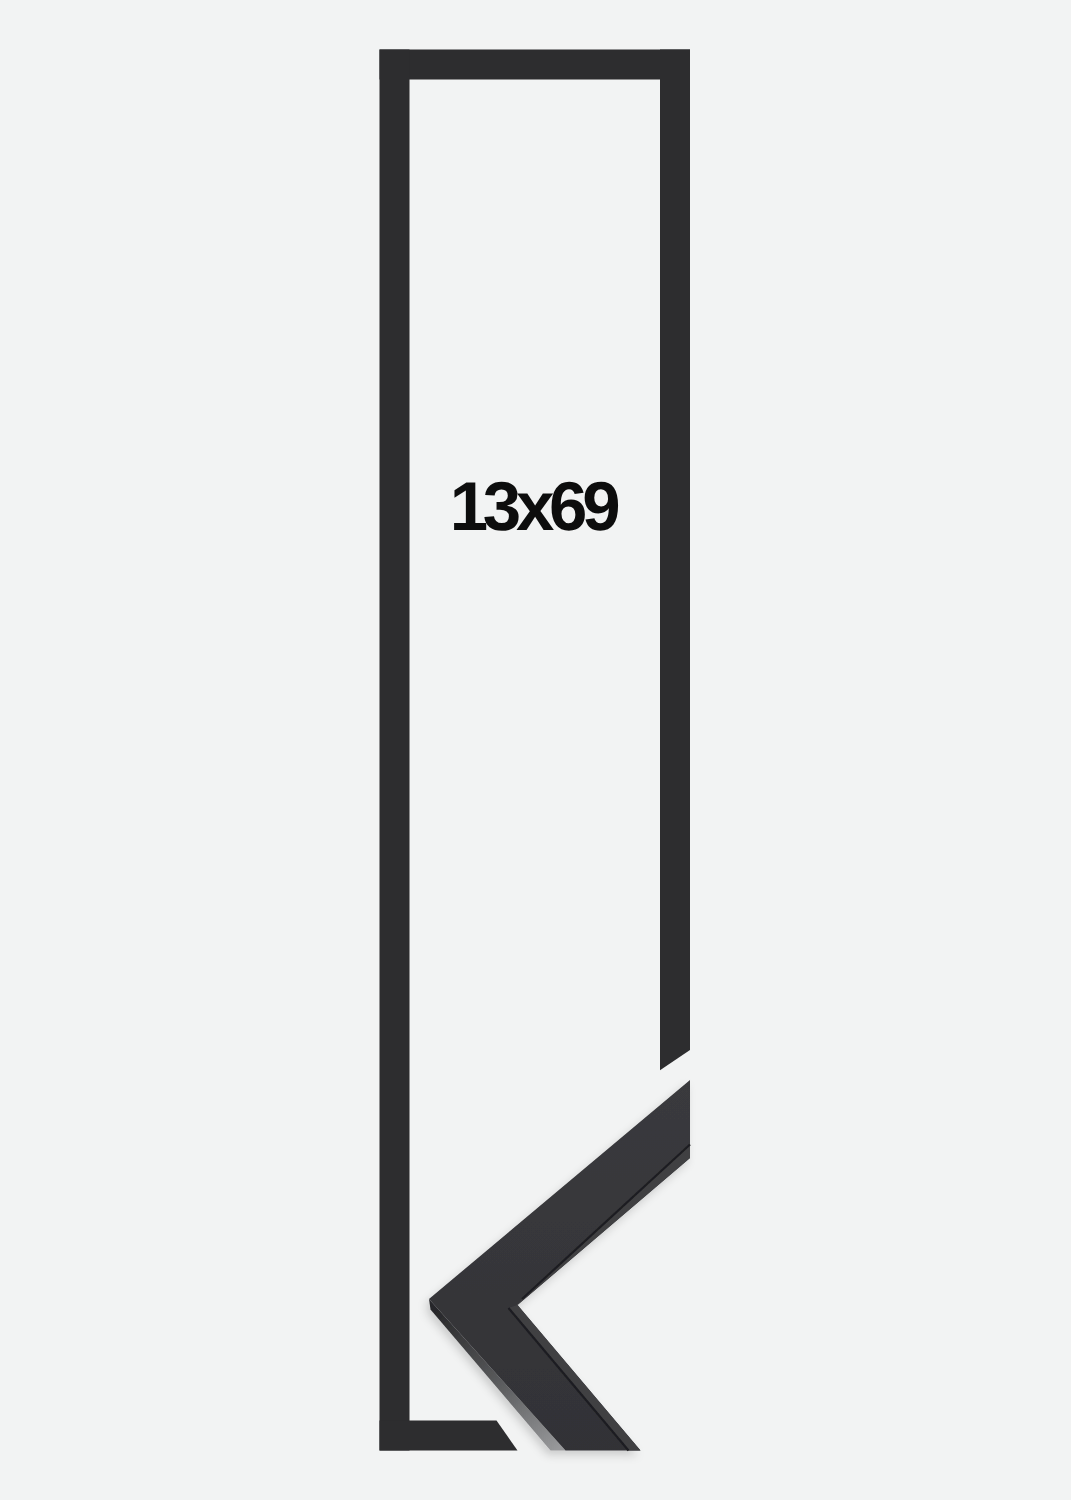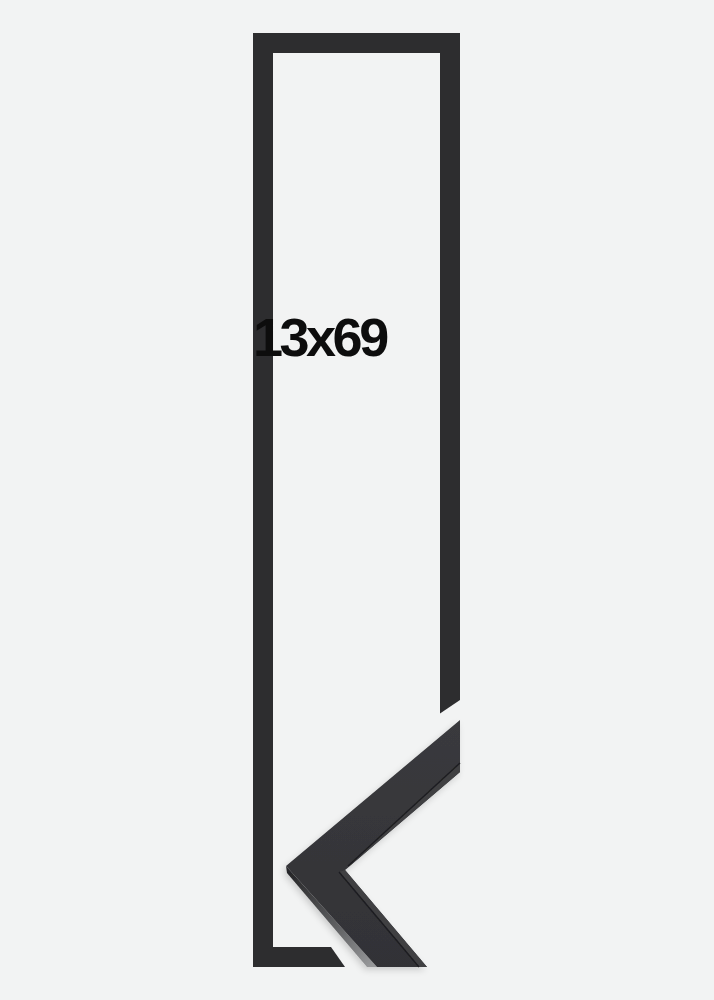--- a/index.html
+++ b/index.html
@@ -20,21 +20,22 @@
     display: block;
   }
 
   .size-label {
     position: absolute;
     left: 253px;
     top: 302px;
     width: 204px;
     height: 70px;
     line-height: 70px;
-    font-size: 54px;
+    text-align: center;
+    font-size: 46px;
     font-weight: bold;
     letter-spacing: -3.5px;
     color: #0d0d0d;
     white-space: nowrap;
     user-select: none;
   }
 </style>
 </head>
 <body>
 

